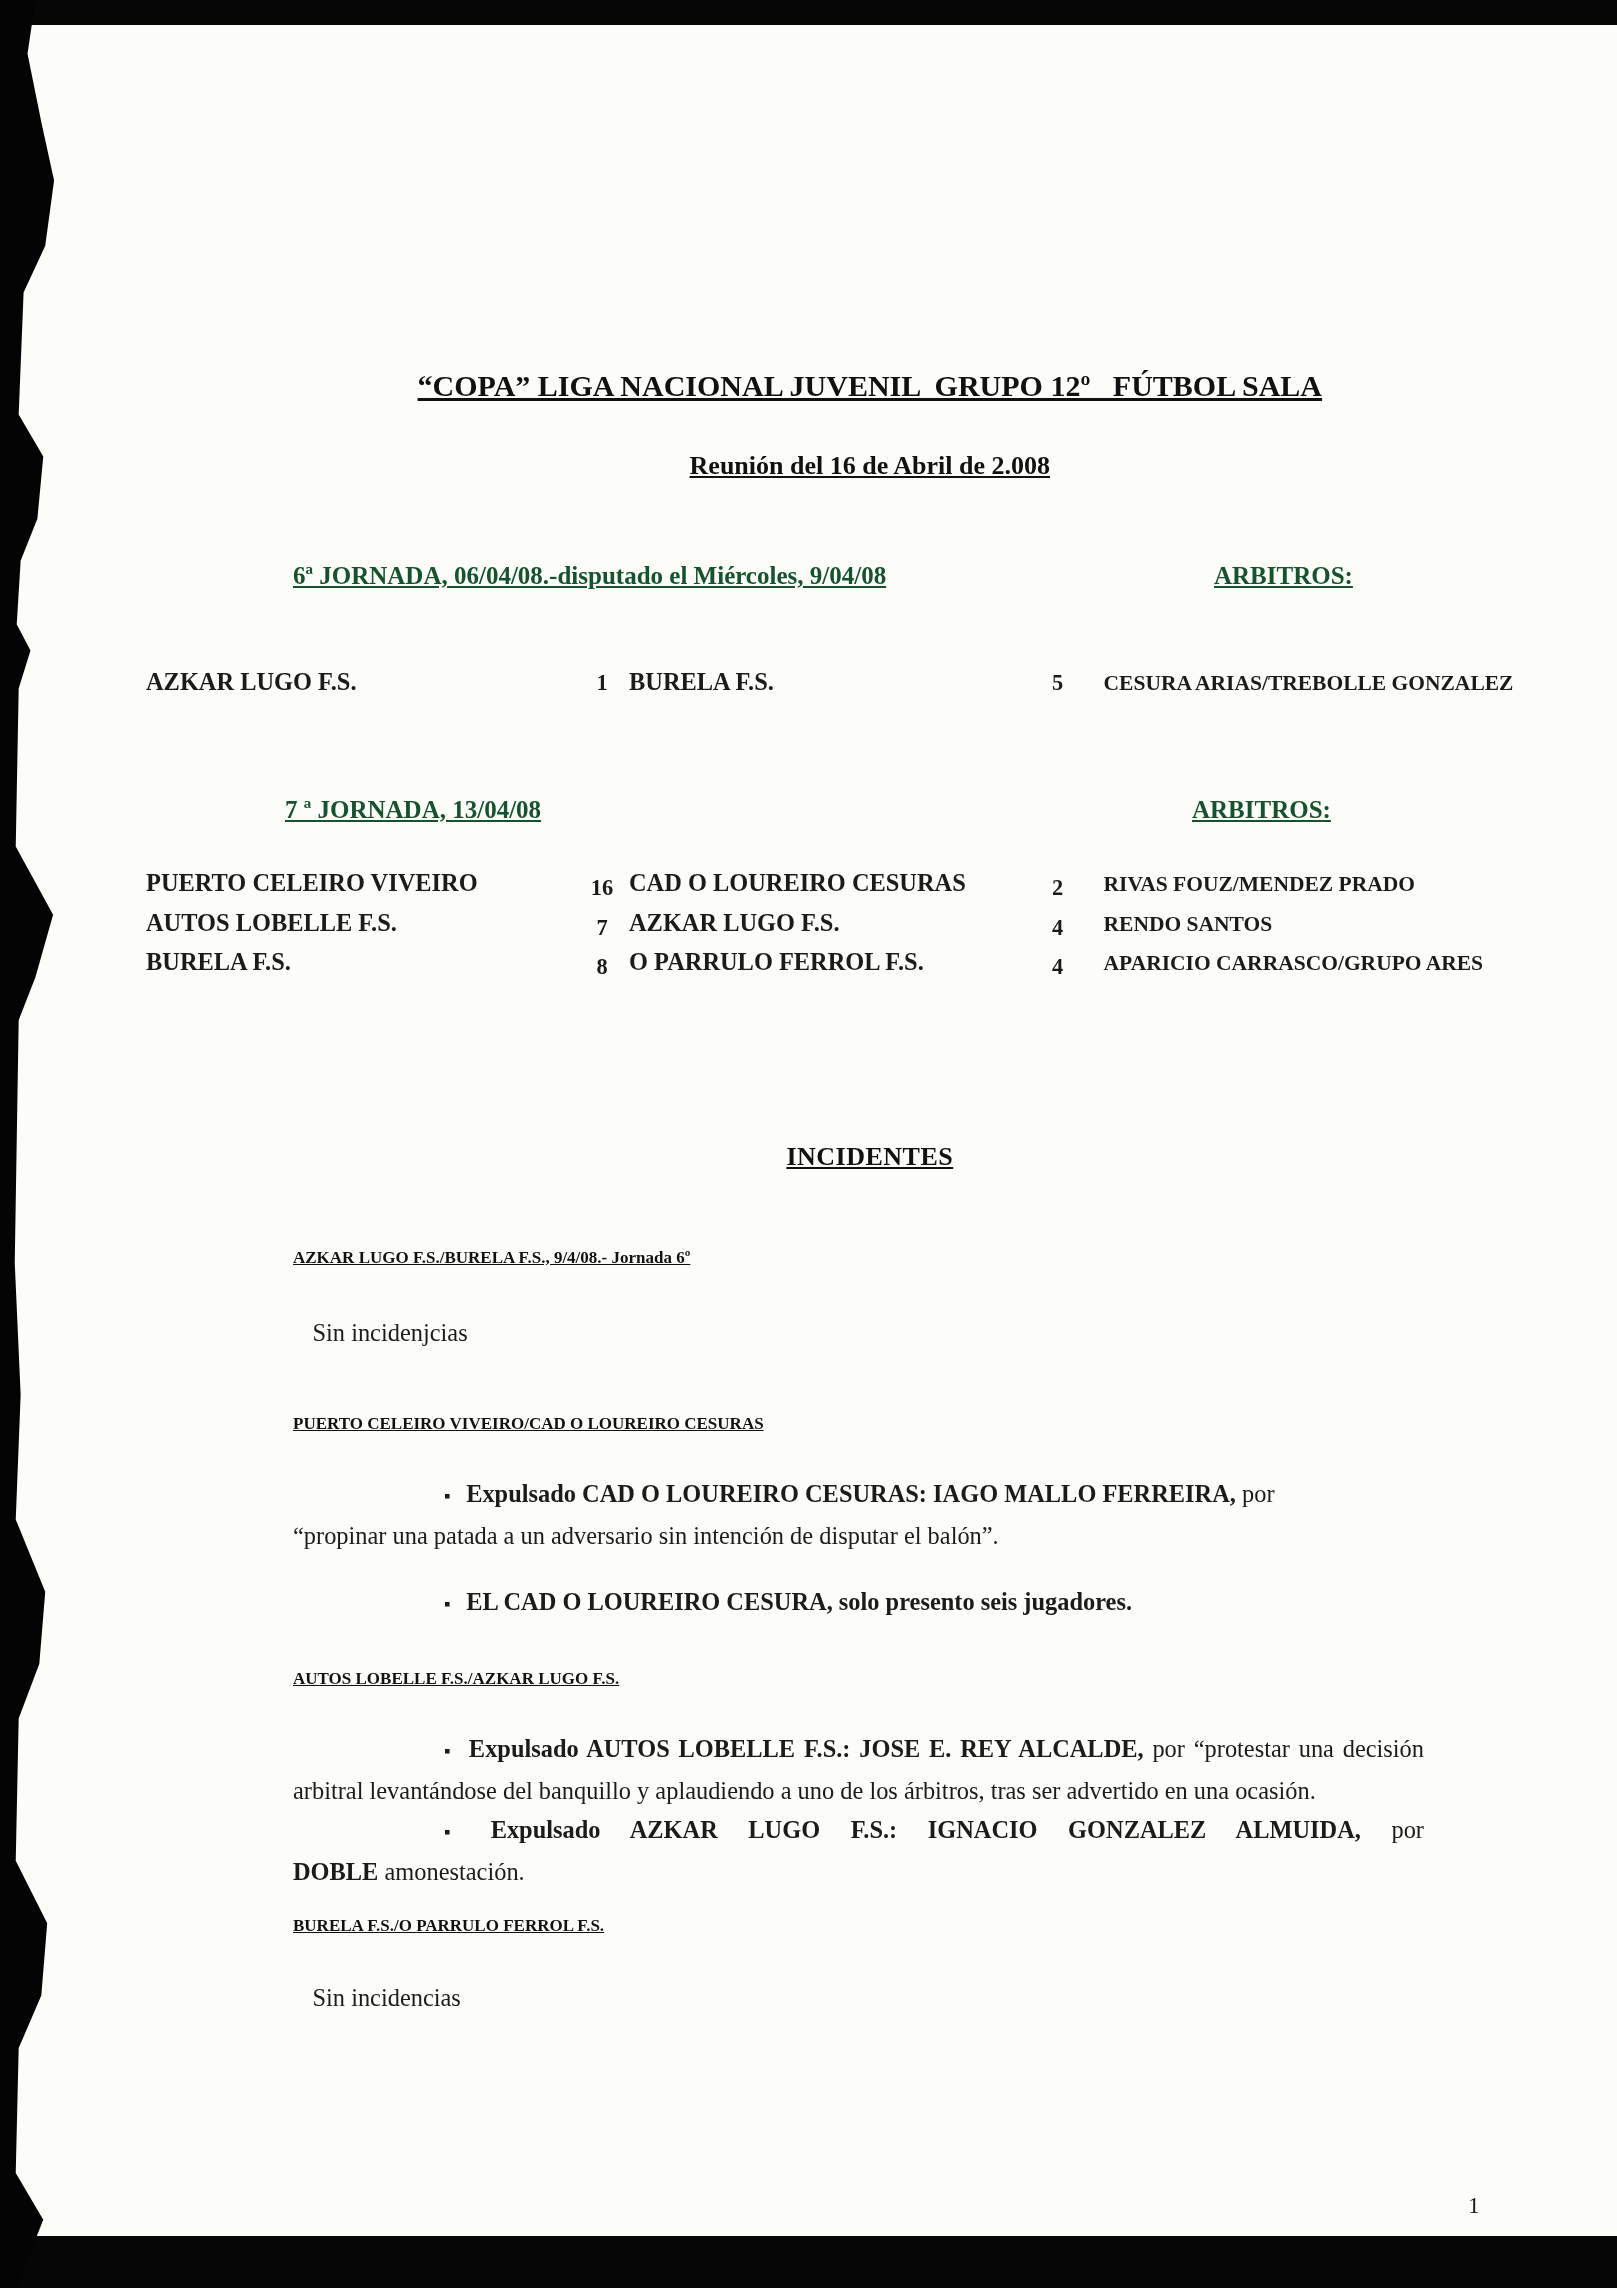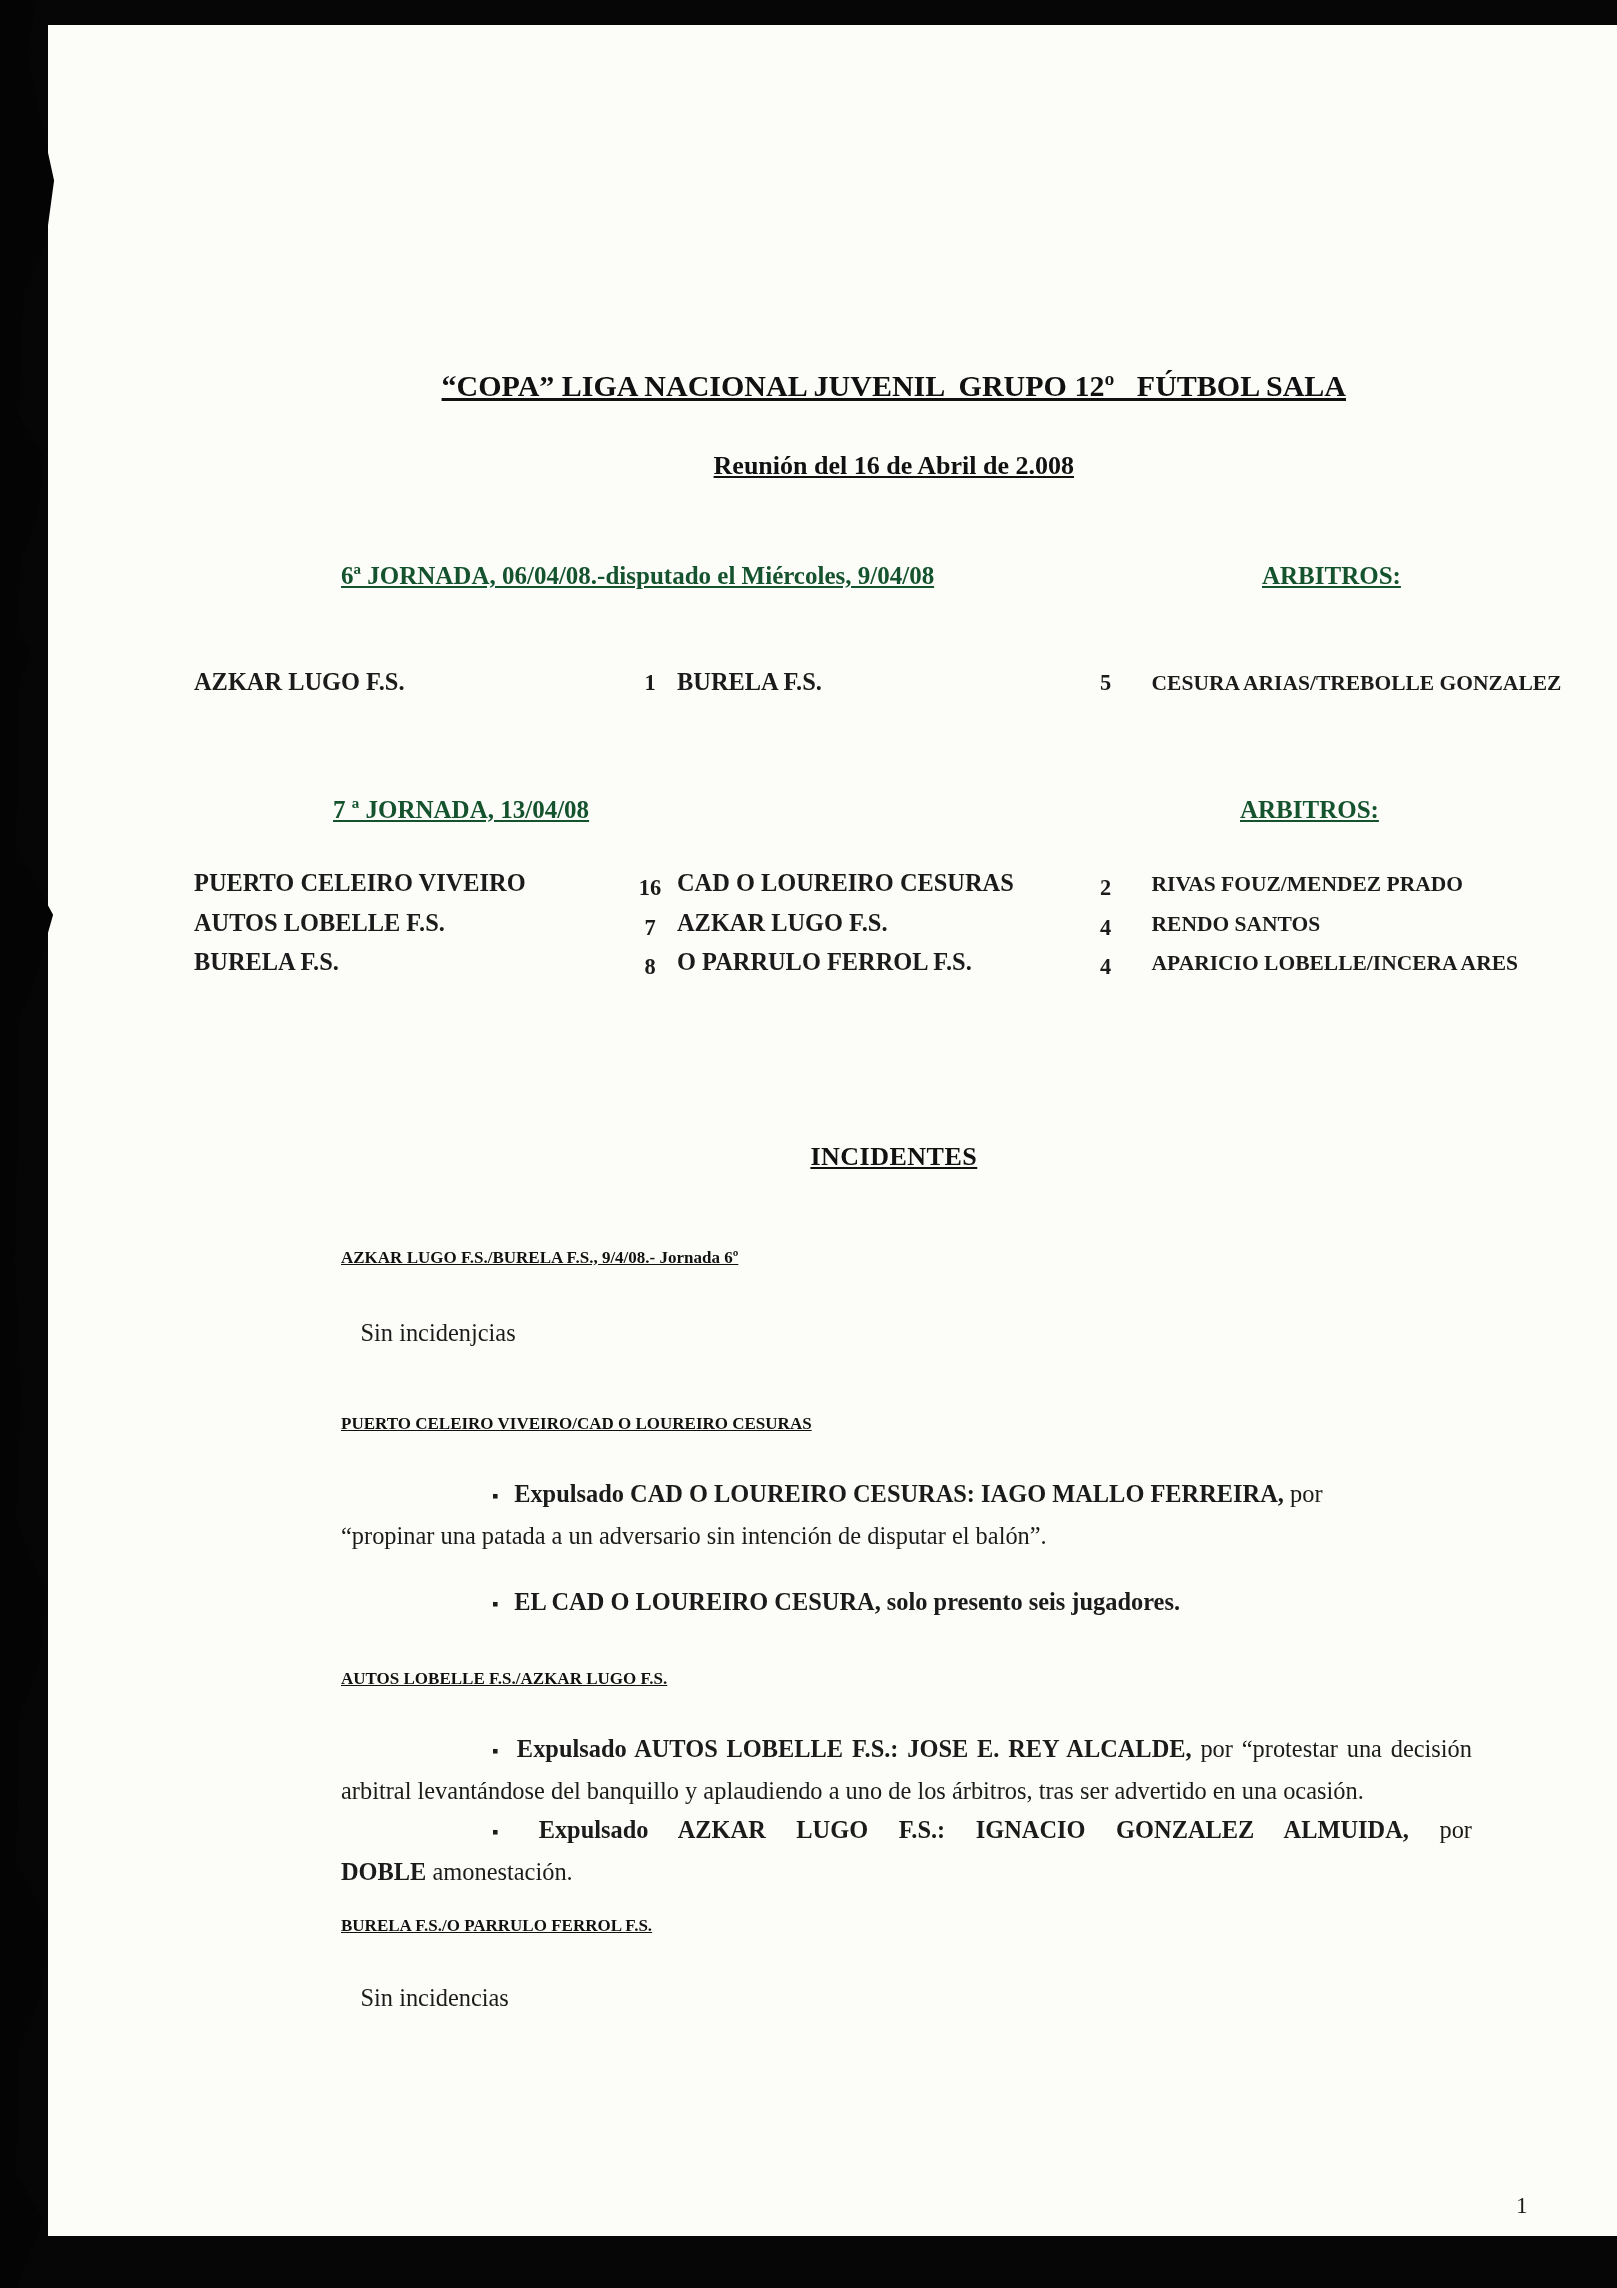--- a/index.html
+++ b/index.html
@@ -8,21 +8,20 @@
     position: relative;
     background: #060606;
     font-family: "Liberation Serif", "DejaVu Serif", serif;
     color: #1b1b1b;
     overflow: hidden;
   }
   .page {
     position: absolute;
     left: 0; right: 0; top: 25px; bottom: 53px;
     background: #fcfcf9;
-    margin-left: 48px;
   }
   .content { position: absolute; inset: 0; }
   .scan-edge {
     position: absolute; left: 0; top: 0;
     width: 59px; height: 2289px; z-index: 6;
   }
   .doc-title {
     position: absolute; top: 344px; left: 146px; right: 24.4px;
     text-align: center; font-size: 30px; font-weight: bold;
     text-decoration: underline; white-space: pre; color: #111;
@@ -111,21 +110,21 @@
         <span class="score">7</span>
         <span class="team">AZKAR LUGO F.S.</span>
         <span class="score">4</span>
         <span class="refs">RENDO SANTOS</span>
       </div>
       <div class="match-grid">
         <span class="team">BURELA F.S.</span>
         <span class="score">8</span>
         <span class="team">O PARRULO FERROL F.S.</span>
         <span class="score">4</span>
-        <span class="refs">APARICIO LOBELLE/INCERA ARES</span>
+        <span class="refs">APARICIO CARRASCO/GRUPO ARES</span>
       </div>
     </div>
 
     <h3 class="inc-title">INCIDENTES</h3>
 
     <div class="incidents">
 
       <h4 class="inc-h" style="margin-top:0">AZKAR LUGO F.S./BURELA F.S., 9/4/08.- Jornada 6º</h4>
       <p class="para plain" style="margin-top:38px"><span>Sin incidenjcias</span></p>
 

